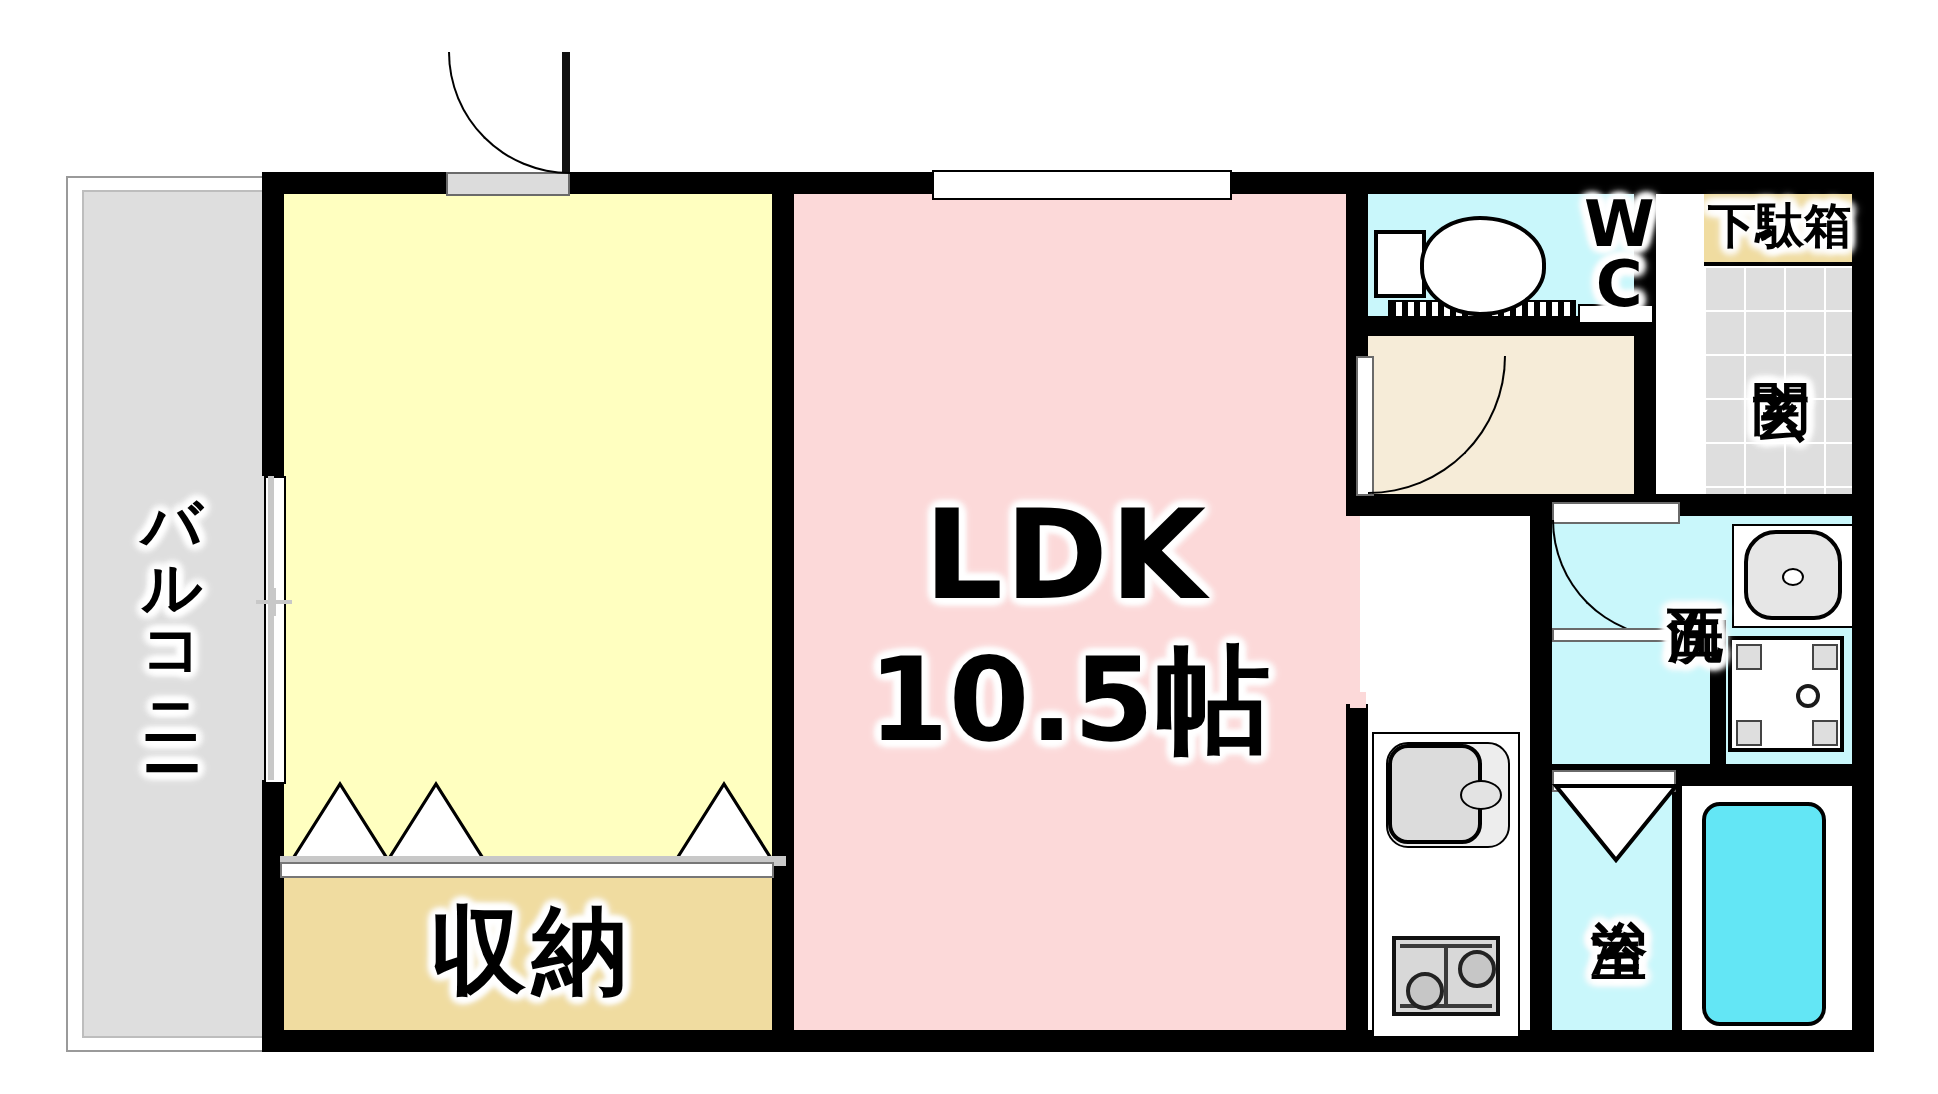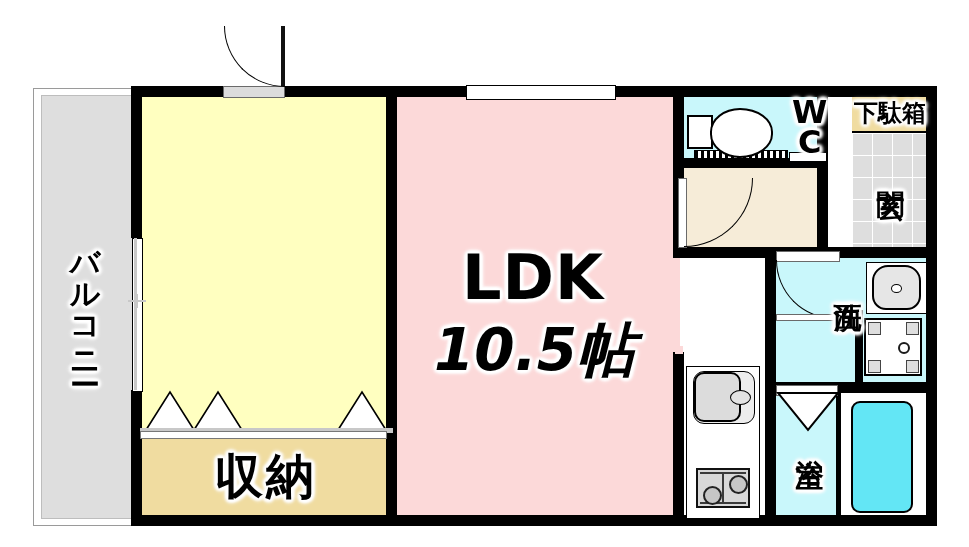--- a/index.html
+++ b/index.html
@@ -315,21 +315,21 @@
   <div class="grate" style="left:700px; top:472px; width:46px; height:2px;"></div>
   <div class="grate" style="left:700px; top:502px; width:46px; height:2px;"></div>
   <div class="grate" style="left:722px; top:472px; width:2px; height:32px;"></div>
   <div class="burner" style="left:703px; top:486px;"></div>
   <div class="burner" style="left:729px; top:475px;"></div>
 
 
   <div class="label" id="closet-name" style="left:215px; top:452px; font-size:48px; letter-spacing:3px;">収納</div>
 
   <div class="label" id="ldk-name" style="left:462px; top:247px; font-size:62px; letter-spacing:1px;">LDK</div>
-  <div class="label" id="ldk-area" style="left:434px; top:321px; font-size:58px; letter-spacing:0px;font-style:italic;">10.5帖</div>
+  <div class="label" id="ldk-area" style="left:434px; top:321px; font-size:58px; letter-spacing:0px;">10.5帖</div>
 
   <div class="label" id="wc-name" style="left:792px; top:98px; font-size:32px; line-height:0.93; text-align:center;">W
 C</div>
 
   <div class="label" id="shoebox-name" style="left:854px; top:101px; font-size:24px; letter-spacing:0px;">下駄箱</div>
 
   <div class="label vert" id="genkan-name" style="left:876px; top:168px; font-size:28px; letter-spacing:1px;">玄関</div>
 
   <div class="label vert" id="washroom-name" style="left:833px; top:281px; font-size:28px; letter-spacing:1px;">洗面</div>
 

